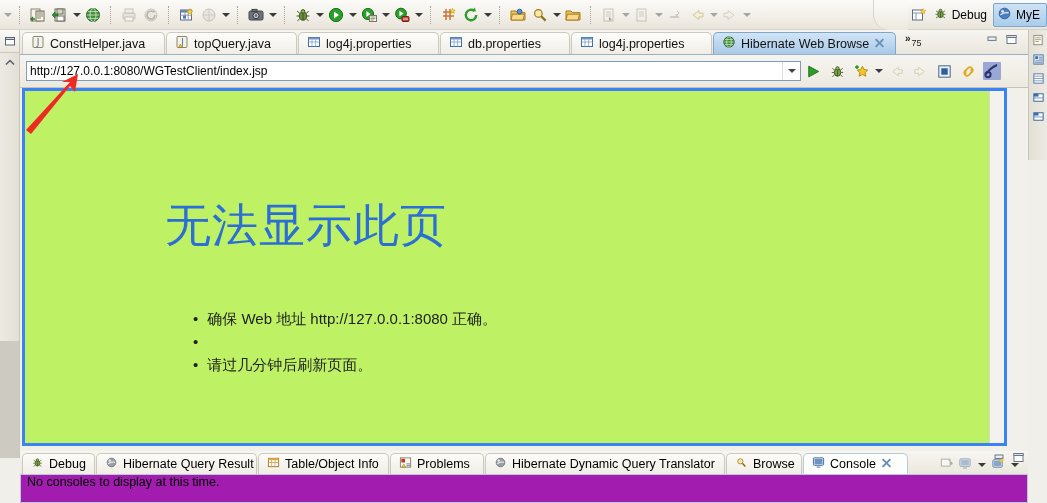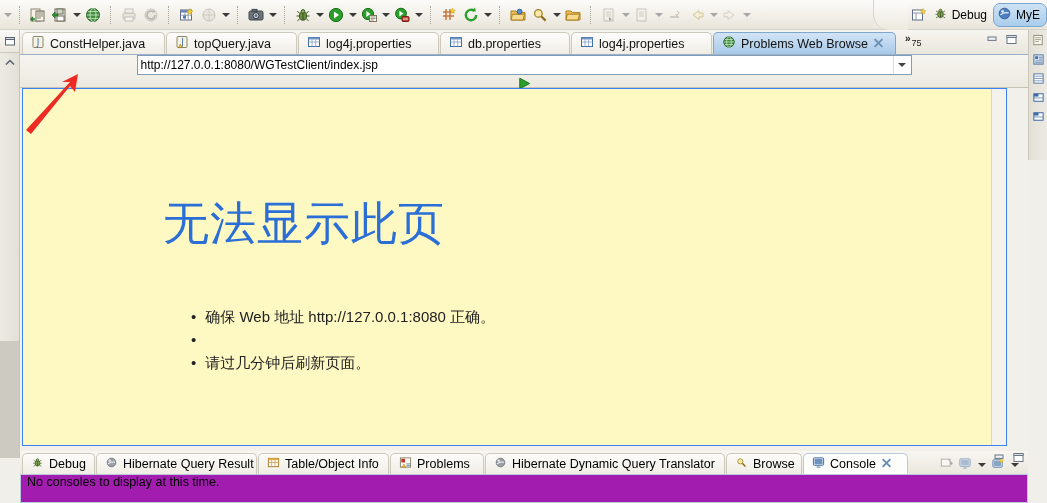--- a/index.html
+++ b/index.html
@@ -52,21 +52,21 @@
     border-left: 1px solid #d8d4c9;
     border-bottom-left-radius: 16px;
   }
   .persp-item {
     display: flex; align-items: center; gap: 4px;
     height: 22px; padding: 0 6px 0 3px; font-size: 12px; white-space: nowrap;
   }
   .persp-item.active {
     background: linear-gradient(to bottom,#cfe2f4,#a9cdec);
     border: 1px solid #7aa7cd;
-    border-radius: 7px;
+    border-radius: 2px;
   }
 
   
   .leftbar {
     position: absolute; left: 0; top: 30px; width: 20px; height: 428px;
     background: linear-gradient(to right,#eceae2,#e3e0d6);
     border-right: 1px solid #c9c5ba;
     box-sizing: border-box;
   }
   .leftbar .lb-top {
@@ -136,21 +136,20 @@
     position: absolute; top: 4px; display: flex; gap: 6px; align-items: center;
   }
 
   
   .browser-bar {
     position: absolute; left: 0; top: 25px; width: 100%; height: 33px;
     background: linear-gradient(to bottom,#f6f4ef,#eceadf);
     border-bottom: 1px solid #c6c2b7;
     display: flex; align-items: center; box-sizing: border-box;
     padding: 0 6px;
-    flex-direction: column;
   }
   .urlbox {
     flex: none; width: 775px; height: 20px;
     border: 1px solid #7f9db9; background: #fff;
     display: flex; align-items: center; box-sizing: border-box;
   }
   .urlbox input {
     border: none; outline: none; flex: 1; height: 18px;
     font-family: "Liberation Sans", sans-serif; font-size: 12px;
     padding: 0 3px; background: transparent; color: #000;
@@ -162,21 +161,21 @@
   .url-drop i {
     display:block; width:0;height:0;
     border-left: 4px solid transparent; border-right: 4px solid transparent;
     border-top: 4px solid #444;
   }
   .bbtn { width: 24px; height: 24px; display:flex; align-items:center; justify-content:center; }
 
   
   .page {
     position: absolute; left: 2px; top: 58px; width: 985px; height: 358px;
-    background: #fef9c3; border: 1px solid #3b82f6; box-sizing: border-box;
+    background: #bef264; border: 3px solid #3b82f6; box-sizing: border-box;
     overflow: hidden;
   }
   .page-h1 {
     position: absolute; left: 140px; top: 104px;
     font-size: 46px; color: #2b6fd6; font-weight: normal;
     letter-spacing: 1px; white-space: nowrap;
   }
   .page-list {
     position: absolute; left: 168px; top: 212px;
     font-size: 15px; color: #222; line-height: 31px;
@@ -601,21 +600,21 @@
       </div>
 
       <div class="etab active" style="left:693px;width:183px;">
         <span>
           <svg width="14" height="14" viewBox="0 0 14 14">
             <circle cx="7" cy="7" r="5.2" fill="#3f8f3a" stroke="#2b6327"></circle>
             <ellipse cx="7" cy="7" rx="2.3" ry="5.2" fill="none" stroke="#d6ecd2" stroke-width=".7"></ellipse>
             <path d="M1.9 7h10.2M2.8 4.5h8.4M2.8 9.5h8.4" stroke="#d6ecd2" stroke-width=".7"></path>
           </svg>
         </span>
-        <span>Problems Web Browse</span>
+        <span>Hibernate Web Browse</span>
         <span class="tab-close"></span>
       </div>
 
       <div class="chev-more" style="left:885px;">
         <span>»</span>
         <span class="num">75</span>
       </div>
 
       <div class="tabctl" style="right:10px;">
         <span class="sq-btn">

